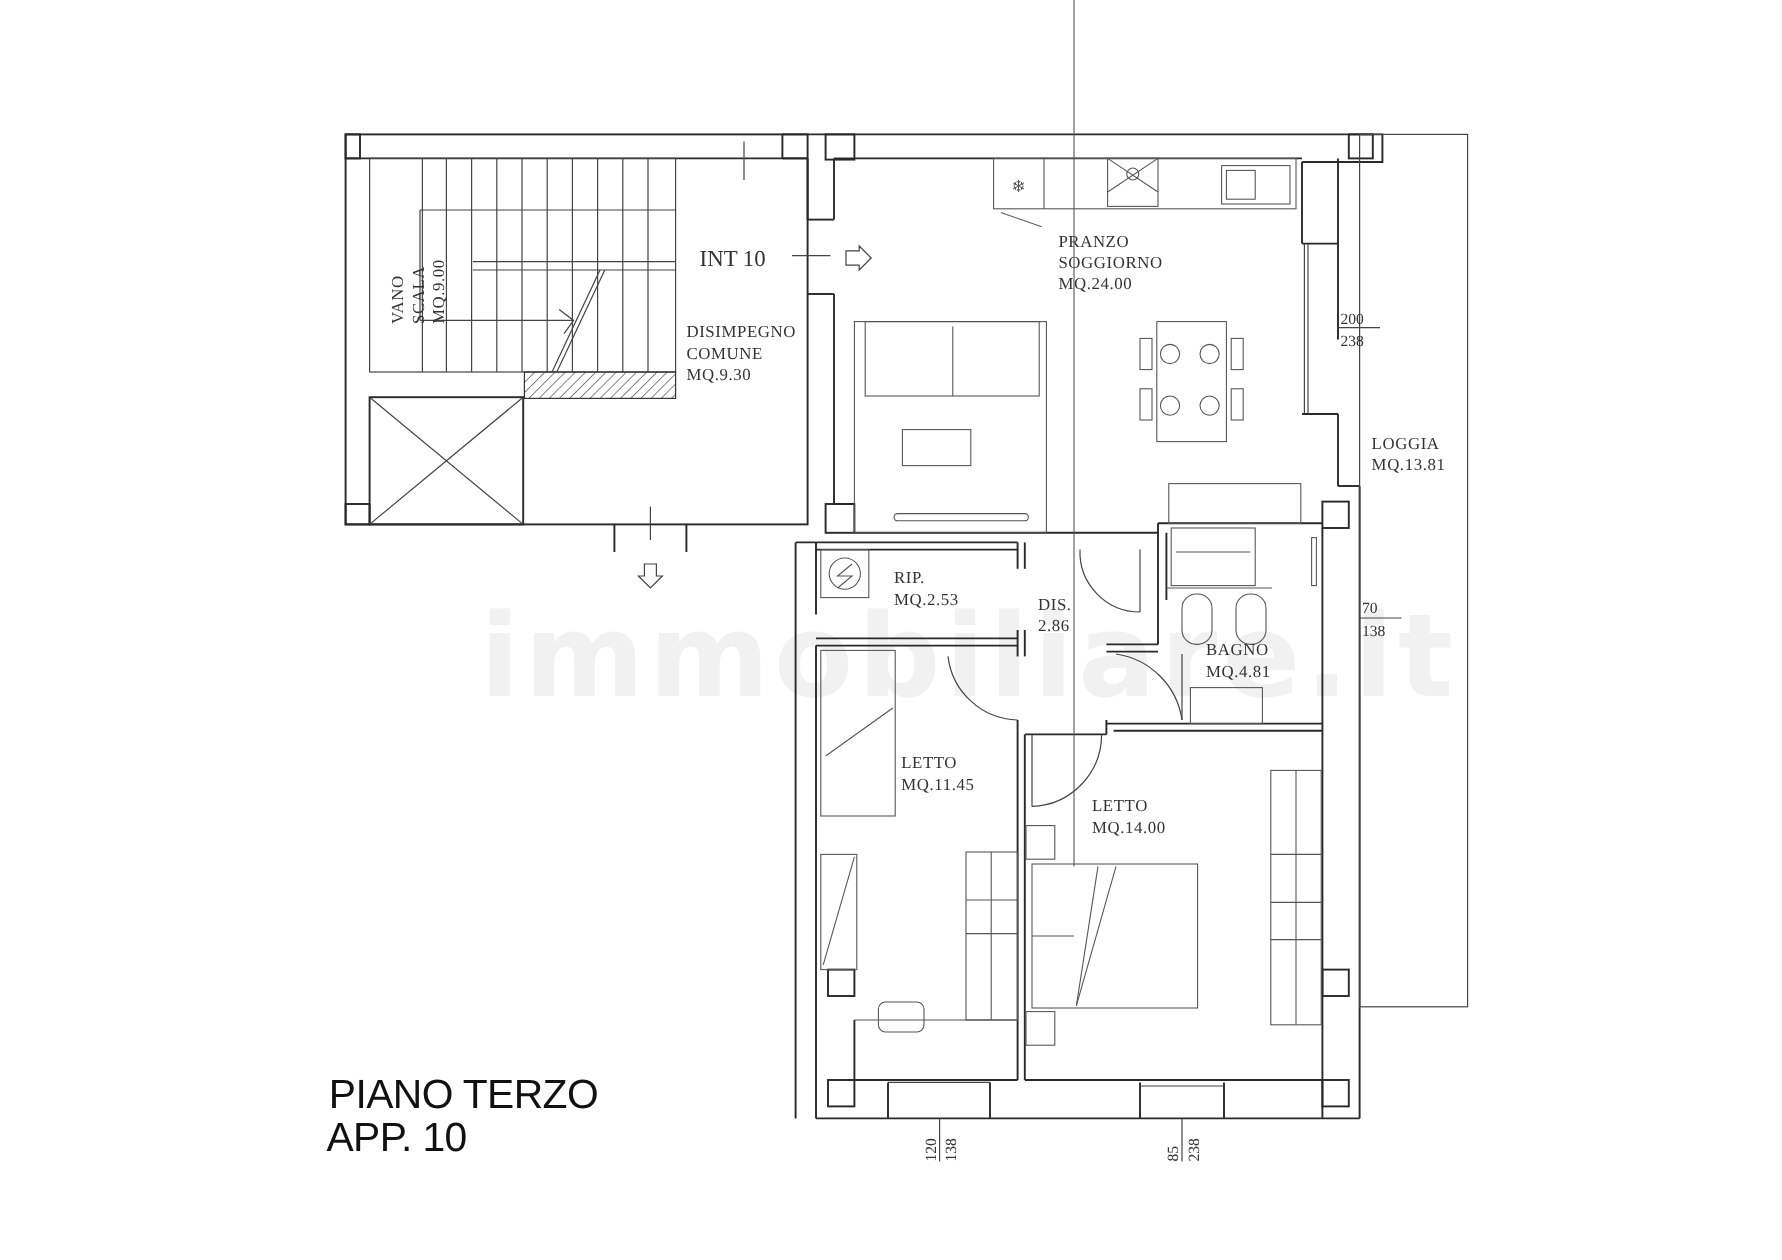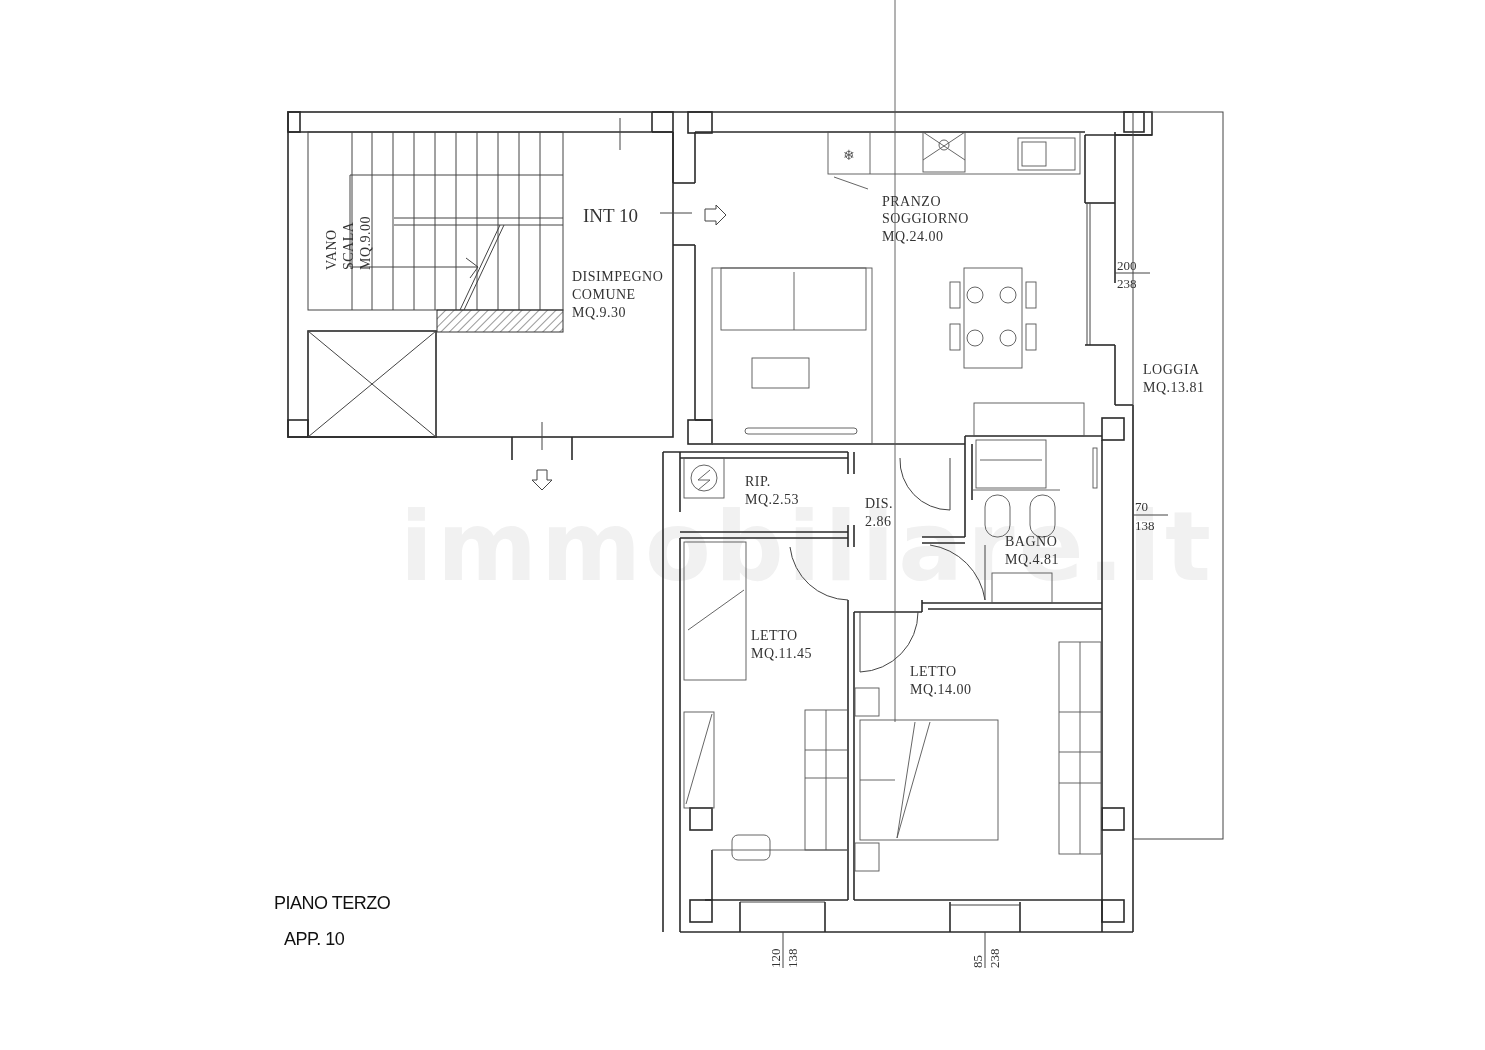--- a/index.html
+++ b/index.html
@@ -4,21 +4,21 @@
 <style>
   html, body { margin:0; padding:0; background:#ffffff; }
   body { width:1485px; height:1050px; position:relative; overflow:hidden; font-family:"DejaVu Serif", serif; }
   #plan { position:absolute; left:0; top:0; width:1485px; height:1050px; }
   .w { fill:none; stroke:#2a2a2a; stroke-width:1.6; }
   .t { fill:none; stroke:#444; stroke-width:1; }
   .f { fill:none; stroke:#555; stroke-width:0.9; }
   .lbl { font-family:"Liberation Serif", serif; font-size:14px; fill:#333; letter-spacing:0.5px; }
   .dim { font-family:"Liberation Serif", serif; font-size:13px; fill:#333; }
   .int { font-family:"Liberation Serif", serif; font-size:19px; fill:#333; }
-  .title { position:absolute; left:274px; font-family:"Liberation Sans", sans-serif; font-size:18px; color:#111; letter-spacing:-0.5px; }
+  .title { position:absolute; left:274px; font-family:"Liberation Sans", sans-serif; font-size:34px; color:#111; letter-spacing:-0.5px; }
   .watermark { font-family:"DejaVu Sans", sans-serif; font-size:96px; font-weight:bold; fill:#f1f1f1; letter-spacing:4px; }
 </style>
 </head>
 <body>
 
 <svg id="plan" viewBox="0 0 1485 1050" xmlns="http://www.w3.org/2000/svg">
 
   <text class="watermark" x="400" y="580">immobiliare.it</text>
 
   <g>
@@ -294,13 +294,13 @@
     <text class="dim" transform="translate(797,968) rotate(-90)">138</text>
   </g>
   <g>
     <line class="t" x1="985" y1="932" x2="985" y2="968"></line>
     <text class="dim" transform="translate(982,968) rotate(-90)">85</text>
     <text class="dim" transform="translate(999,968) rotate(-90)">238</text>
   </g>
 </svg>
 
 <div class="title" style="top:893px;">PIANO TERZO</div>
-<div class="title" style="top:929px; left:284px;">APP.  10</div>
+<div class="title" style="top:929px; left:272px;">APP.  10</div>
 
 </body></html>

